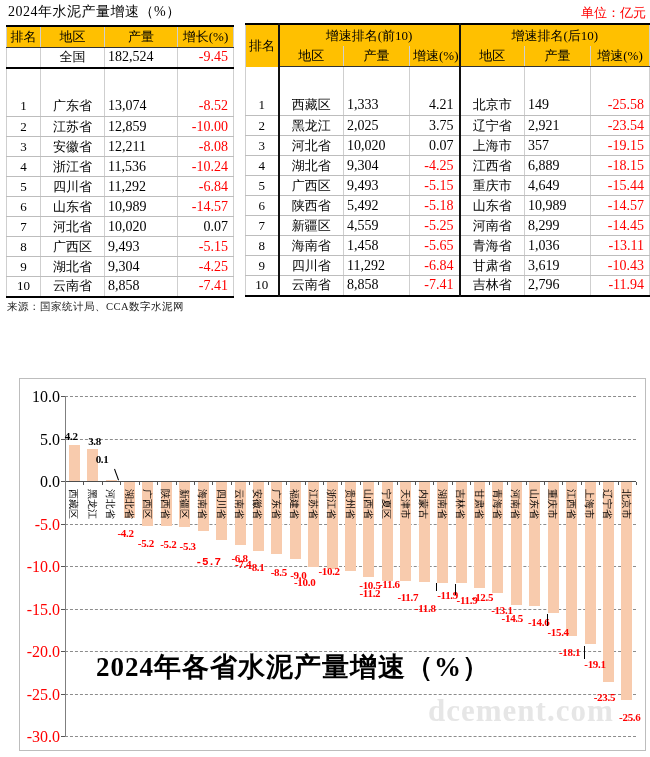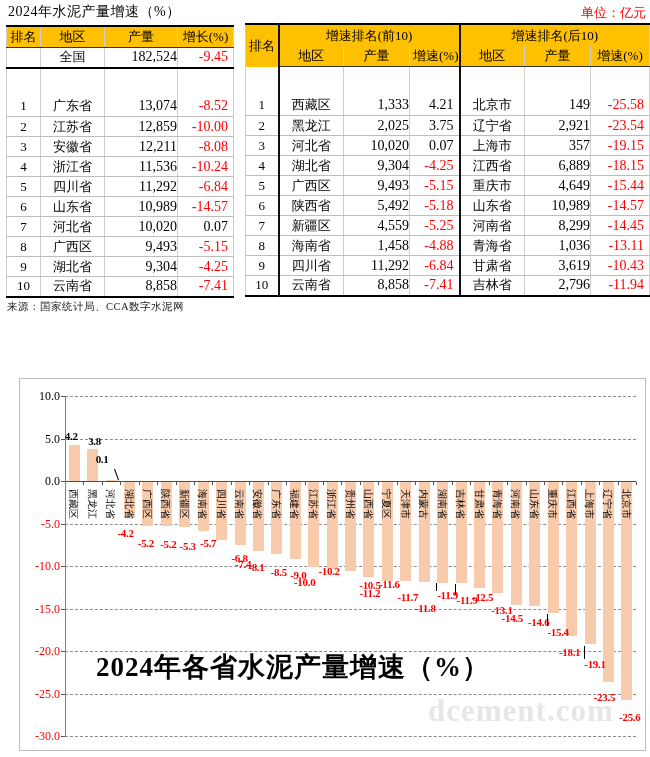--- a/index.html
+++ b/index.html
@@ -23,37 +23,37 @@
   #right-table{left:245px;top:23px;width:404px;border-top:2px solid #000;border-bottom:2px solid #000;}
   #left-table thead th{height:20px;border-bottom:1px solid #333;}
   #right-table thead tr.r1 th{height:21px;}
   #right-table thead tr.r2 th{height:20px;border-bottom:1px solid #333;}
   tbody tr{height:20px;}
   tbody tr.sp{height:29px;}
   tbody tr.sp td{border-bottom:none;border-top:none;}
   tbody td{border-bottom:1px solid #bdbdbd;font-size:14px;}
   td.rank{text-align:center;font-size:13px;}
   td.region{text-align:center;font-size:13px;}
-  td.num{text-align:right;padding-right:0;}
+  td.num{padding-right:0;}
   td.pct{text-align:right;padding-right:5px;}
   .neg{color:#FF0000;}
   tr.total td{border-bottom:2px solid #000;}
   .thickR{border-right:2px solid #111 !important;}
   .thickL{border-left:2px solid #111 !important;}
 
   #source-note{left:7px;top:300px;font-size:10.5px;color:#222;letter-spacing:.5px;}
 
   
   #chart{left:19px;top:378px;width:625px;height:371px;border:1px solid #bdbdbd;background:#fff;}
   .gl{position:absolute;height:0;border-top:1px dashed #8c8c8c;}
   .zero-line{position:absolute;height:1px;background:#4d4d4d;}
   .y-axis{position:absolute;width:1px;background:#7f7f7f;}
   .ytick{position:absolute;width:4px;height:1px;background:#555;}
   .xtick{position:absolute;width:1px;height:3px;background:#555;}
-  .ylab{position:absolute;width:34px;text-align:right;font-size:12px;line-height:13px;}
+  .ylab{position:absolute;width:34px;text-align:right;font-size:16px;line-height:13px;}
   .bar{position:absolute;background:#F8CBAD;}
   .dlab{position:absolute;font-size:11px;font-weight:700;line-height:11px;white-space:nowrap;transform:translateX(-50%);letter-spacing:-0.3px;}
   .clab{position:absolute;font-size:10px;line-height:11px;white-space:nowrap;transform-origin:0 0;transform:rotate(90deg);}
   .leader{position:absolute;width:1px;background:#000;transform-origin:50% 0;}
   #chart-title{position:absolute;left:76px;top:270px;font-size:27px;font-weight:700;letter-spacing:1px;z-index:3;}
   .wm1{position:absolute;left:398px;top:258px;font-size:47px;font-weight:700;color:rgba(185,185,185,.38);letter-spacing:4px;z-index:1;}
   .wm2{position:absolute;left:408px;top:314px;font-size:31px;font-weight:700;color:rgba(195,195,195,.42);letter-spacing:1px;z-index:1;text-align:right;}
 </style>
 </head>
 <body>
@@ -247,21 +247,21 @@
         <td class="num">4,559</td>
         <td class="pct neg">-5.25</td>
         <td class="region thickL">河南省</td>
         <td class="num">8,299</td>
         <td class="pct neg">-14.45</td>
       </tr>
       <tr>
         <td class="rank thickR">8</td>
         <td class="region">海南省</td>
         <td class="num">1,458</td>
-        <td class="pct neg">-4.88</td>
+        <td class="pct neg">-5.65</td>
         <td class="region thickL">青海省</td>
         <td class="num">1,036</td>
         <td class="pct neg">-13.11</td>
       </tr>
       <tr>
         <td class="rank thickR">9</td>
         <td class="region">四川省</td>
         <td class="num">11,292</td>
         <td class="pct neg">-6.84</td>
         <td class="region thickL">甘肃省</td>
@@ -360,21 +360,21 @@
     <div class="bar" style="left: 122.4px; top: 103px; width: 11px; height: 44.2px; background: rgb(248, 203, 173); z-index: 2;"></div>
     <div class="dlab" style="left: 125.9px; top: 159.2px; color: rgb(255, 0, 0); z-index: 4;">-5.2</div>
     <div class="clab" style="left: 132.9px; top: 110px; z-index: 2;">广西区</div>
     <div class="bar" style="left: 140.8px; top: 103px; width: 11px; height: 44.2px; background: rgb(248, 203, 173); z-index: 2;"></div>
     <div class="dlab" style="left: 148.3px; top: 160.2px; color: rgb(255, 0, 0); z-index: 4;">-5.2</div>
     <div class="clab" style="left: 151.3px; top: 110px; z-index: 2;">陕西省</div>
     <div class="bar" style="left: 159.2px; top: 103px; width: 11px; height: 45px; background: rgb(248, 203, 173); z-index: 2;"></div>
     <div class="dlab" style="left: 167.7px; top: 162.1px; color: rgb(255, 0, 0); z-index: 4;">-5.3</div>
     <div class="clab" style="left: 169.7px; top: 110px; z-index: 2;">新疆区</div>
     <div class="bar" style="left: 177.7px; top: 103px; width: 11px; height: 48.5px; background: rgb(248, 203, 173); z-index: 2;"></div>
-    <div class="dlab" style="left: 188.2px; top: 159px; color: rgb(255, 0, 0); z-index: 4;">-5.7</div>
+    <div class="dlab" style="left: 188.2px; top: 178px; color: rgb(255, 0, 0); z-index: 4; font-family: Liberation Mono, monospace;">-5.7</div>
     <div class="clab" style="left: 188.2px; top: 110px; z-index: 2;">海南省</div>
     <div class="bar" style="left: 196.1px; top: 103px; width: 11px; height: 57.8px; background: rgb(248, 203, 173); z-index: 2;"></div>
     <div class="dlab" style="left: 199.6px; top: 173.8px; color: rgb(255, 0, 0); z-index: 4; margin-left: 20px;">-6.8</div>
     <div class="clab" style="left: 206.6px; top: 110px; z-index: 2;">四川省</div>
     <div class="bar" style="left: 214.5px; top: 103px; width: 11px; height: 62.9px; background: rgb(248, 203, 173); z-index: 2;"></div>
     <div class="dlab" style="left: 223px; top: 179.9px; color: rgb(255, 0, 0); z-index: 4;">-7.4</div>
     <div class="clab" style="left: 225px; top: 110px; z-index: 2;">云南省</div>
     <div class="bar" style="left: 232.9px; top: 103px; width: 11px; height: 68.8px; background: rgb(248, 203, 173); z-index: 2;"></div>
     <div class="dlab" style="left: 236.4px; top: 182.8px; color: rgb(255, 0, 0); z-index: 4;">-8.1</div>
     <div class="clab" style="left: 243.4px; top: 110px; z-index: 2;">安徽省</div>

